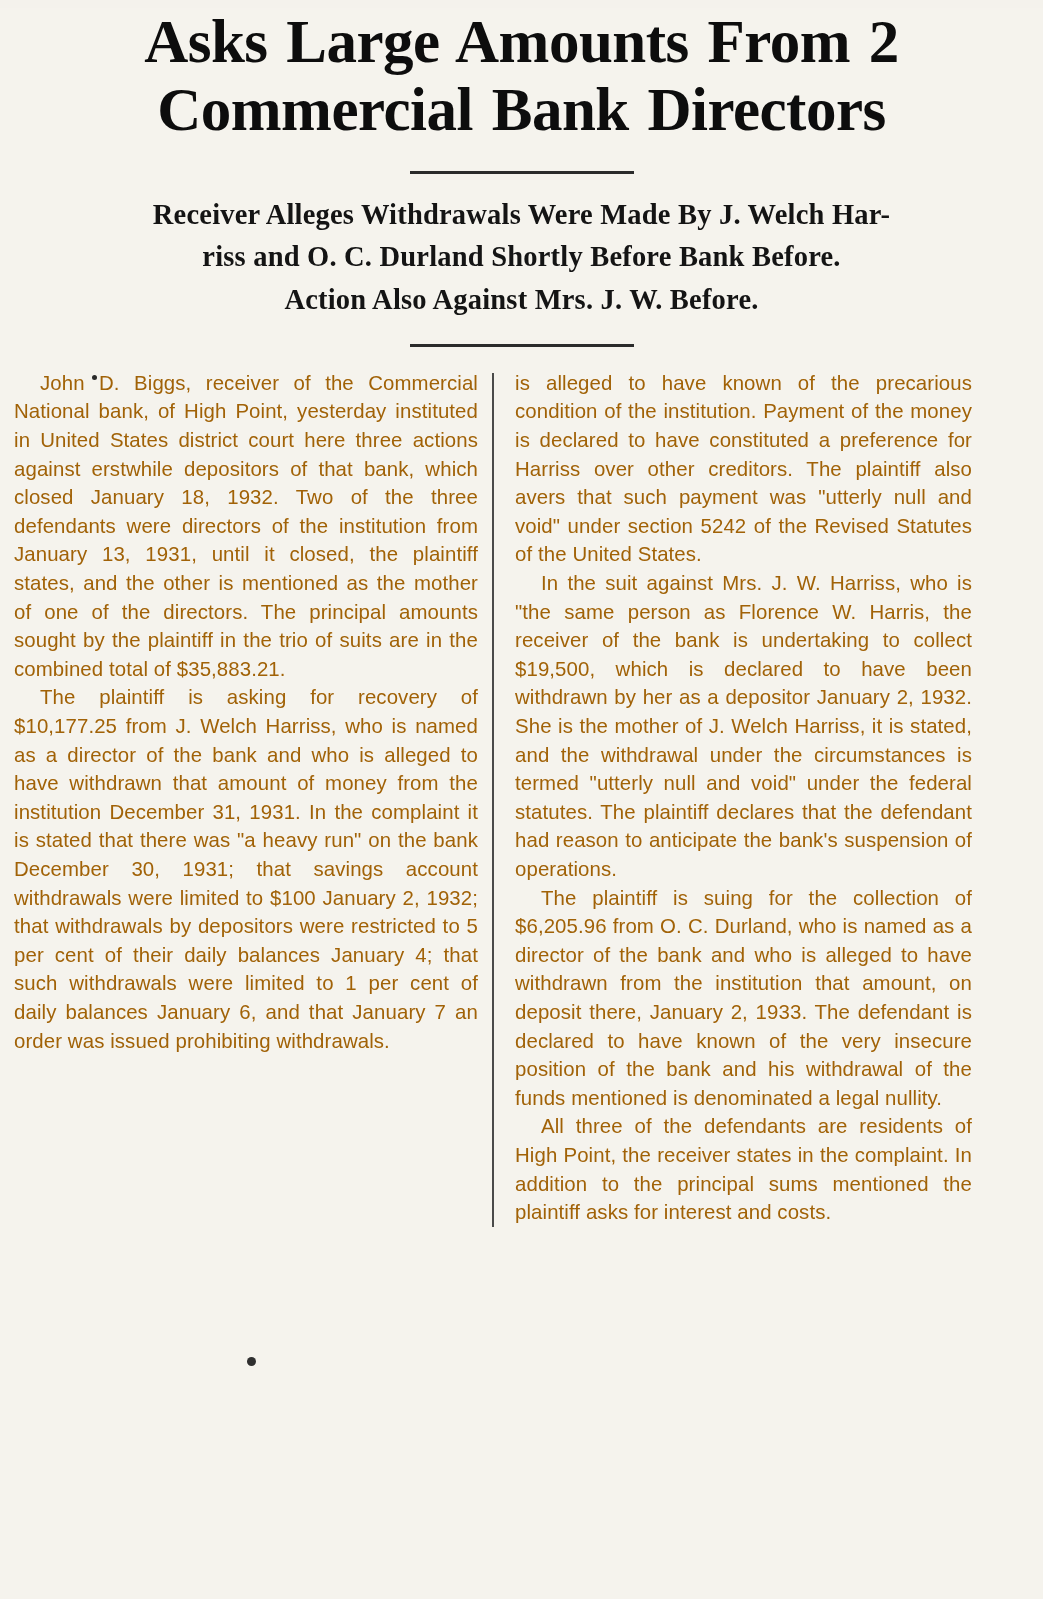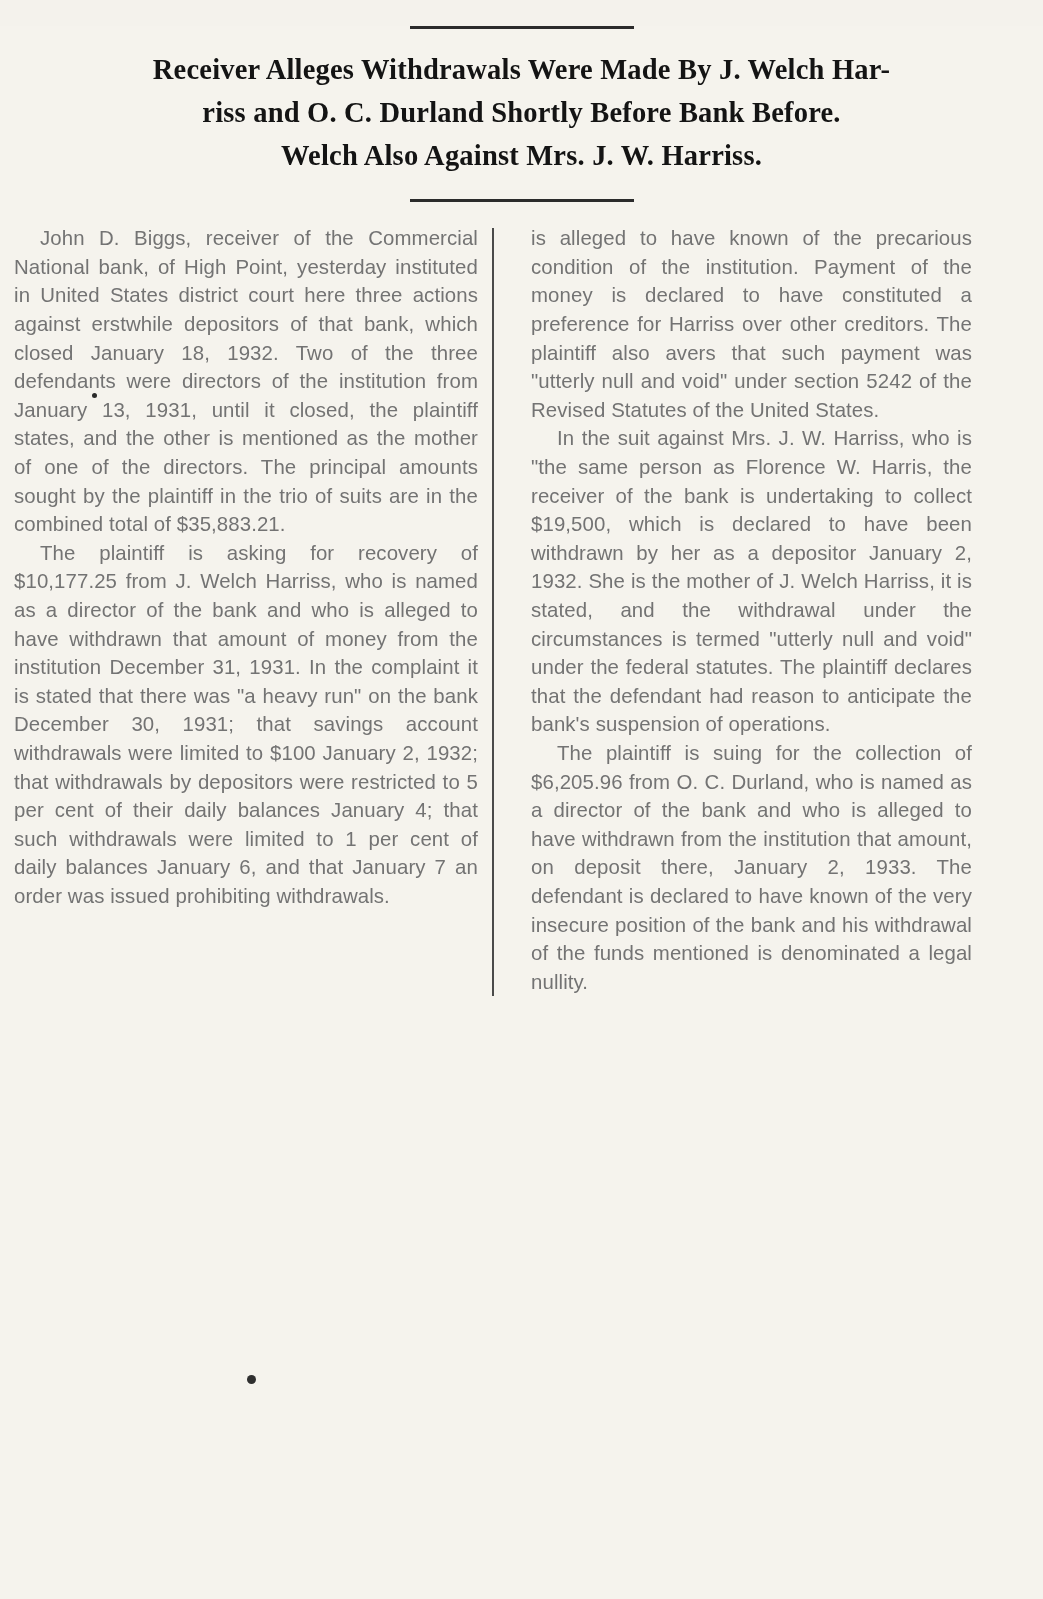--- a/index.html
+++ b/index.html
@@ -70,37 +70,37 @@
     position: relative;
   }
   .col {
     width: 478px;
     box-sizing: border-box;
   }
   .col.left {
     padding-right: 14px;
   }
   .col.right {
-    padding-left: 37px;
+    padding-left: 21px;
   }
   .divider {
     width: 2px;
     background: #4a4a4a;
     margin: 4px 0 0 0;
     align-self: stretch;
   }
   .body-text p {
     margin: 0;
     text-align: justify;
     text-justify: inter-word;
     font-family: "Liberation Sans", sans-serif;
     font-size: 20.4px;
     line-height: 28.6px;
     letter-spacing: 0.1px;
-    color: #737373;
+    color: #a16207;
   }
   .body-text p.indent {
     text-indent: 26px;
   }
   .body-text p:last-child {
     text-align: justify;
   }
   .smudge {
     position: absolute;
     width: 9px;
@@ -109,40 +109,45 @@
     border-radius: 50%;
     left: 247px;
     top: 1349px;
   }
 </style>
 </head>
 <body>
 
 <div class="page">
 
+  <h1 class="headline">
+    <span class="subhead-line">Asks Large Amounts From 2</span>
+    <span class="subhead-line">Commercial Bank Directors</span>
+  </h1>
 
   <div class="rule"></div>
 
   <h2 class="subhead">
     <span class="subhead-line">Receiver Alleges Withdrawals Were Made By J. Welch Har-</span>
     <span class="subhead-line">riss and O. C. Durland Shortly Before Bank Before.</span>
-    <span class="subhead-line">Welch Also Against Mrs. J. W. Harriss.</span>
+    <span class="subhead-line">Action Also Against Mrs. J. W. Before.</span>
   </h2>
 
   <div class="dot-mark"></div>
 
   <div class="rule second"></div>
 
   <div class="columns">
     <div class="col left body-text">
       <p class="indent">John D. Biggs, receiver of the Commercial National bank, of High Point, yesterday instituted in United States district court here three actions against erstwhile depositors of that bank, which closed January 18, 1932. Two of the three defendants were directors of the institution from January 13, 1931, until it closed, the plaintiff states, and the other is mentioned as the mother of one of the directors. The principal amounts sought by the plaintiff in the trio of suits are in the combined total of $35,883.21.</p>
       <p class="indent">The plaintiff is asking for recovery of $10,177.25 from J. Welch Harriss, who is named as a director of the bank and who is alleged to have withdrawn that amount of money from the institution December 31, 1931. In the complaint it is stated that there was "a heavy run" on the bank December 30, 1931; that savings account withdrawals were limited to $100 January 2, 1932; that withdrawals by depositors were restricted to 5 per cent of their daily balances January 4; that such withdrawals were limited to 1 per cent of daily balances January 6, and that January 7 an order was issued prohibiting withdrawals.</p>
     </div>
     <div class="divider"></div>
     <div class="col right body-text">
       <p>is alleged to have known of the precarious condition of the institution. Payment of the money is declared to have constituted a preference for Harriss over other creditors. The plaintiff also avers that such payment was "utterly null and void" under section 5242 of the Revised Statutes of the United States.</p>
       <p class="indent">In the suit against Mrs. J. W. Harriss, who is "the same person as Florence W. Harris, the receiver of the bank is undertaking to collect $19,500, which is declared to have been withdrawn by her as a depositor January 2, 1932. She is the mother of J. Welch Harriss, it is stated, and the withdrawal under the circumstances is termed "utterly null and void" under the federal statutes. The plaintiff declares that the defendant had reason to anticipate the bank's suspension of operations.</p>
       <p class="indent">The plaintiff is suing for the collection of $6,205.96 from O. C. Durland, who is named as a director of the bank and who is alleged to have withdrawn from the institution that amount, on deposit there, January 2, 1933. The defendant is declared to have known of the very insecure position of the bank and his withdrawal of the funds mentioned is denominated a legal nullity.</p>
+      <p class="indent">All three of the defendants are residents of High Point, the receiver states in the complaint. In addition to the principal sums mentioned the plaintiff asks for interest and costs.</p>
     </div>
   </div>
 
   <div class="smudge"></div>
 </div>
 
 </body></html>

